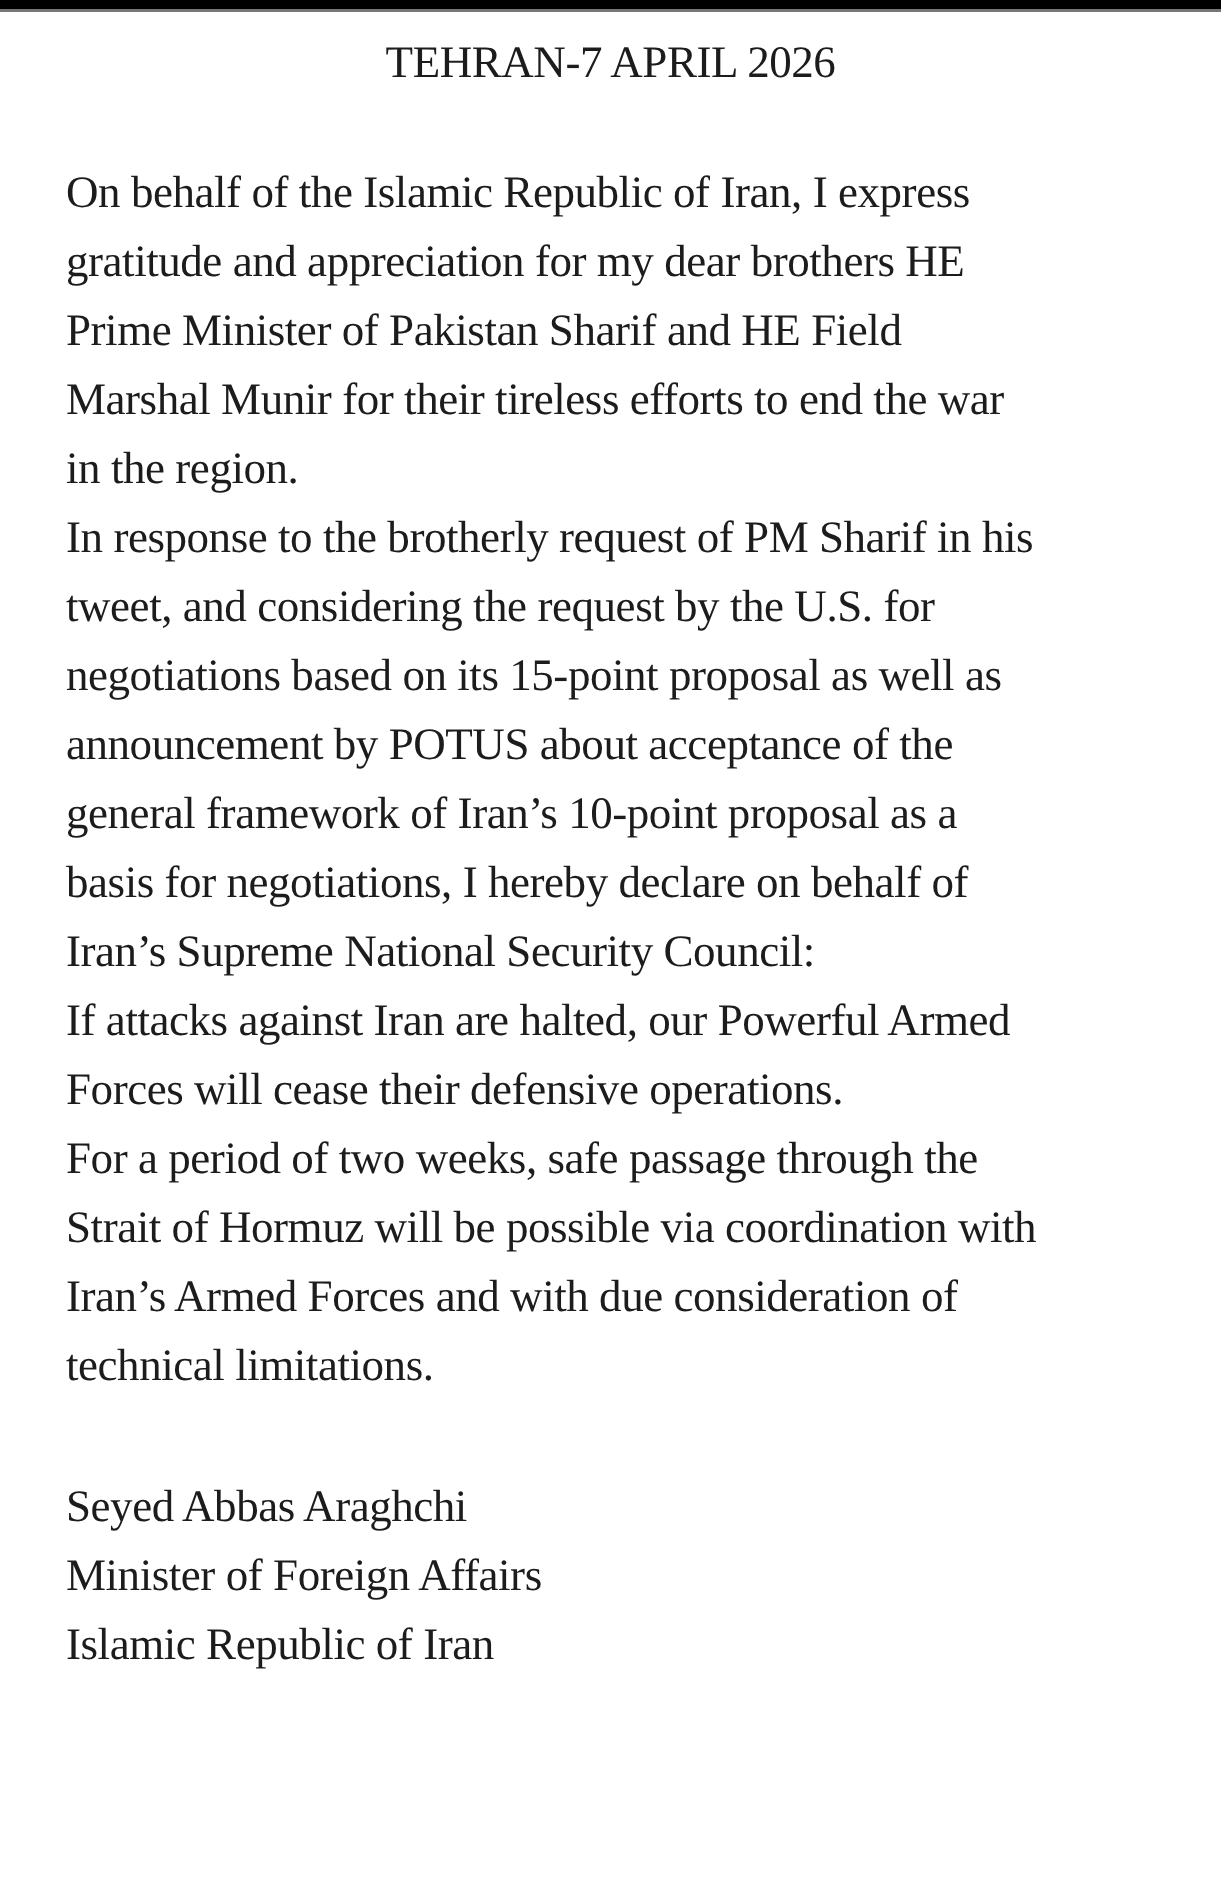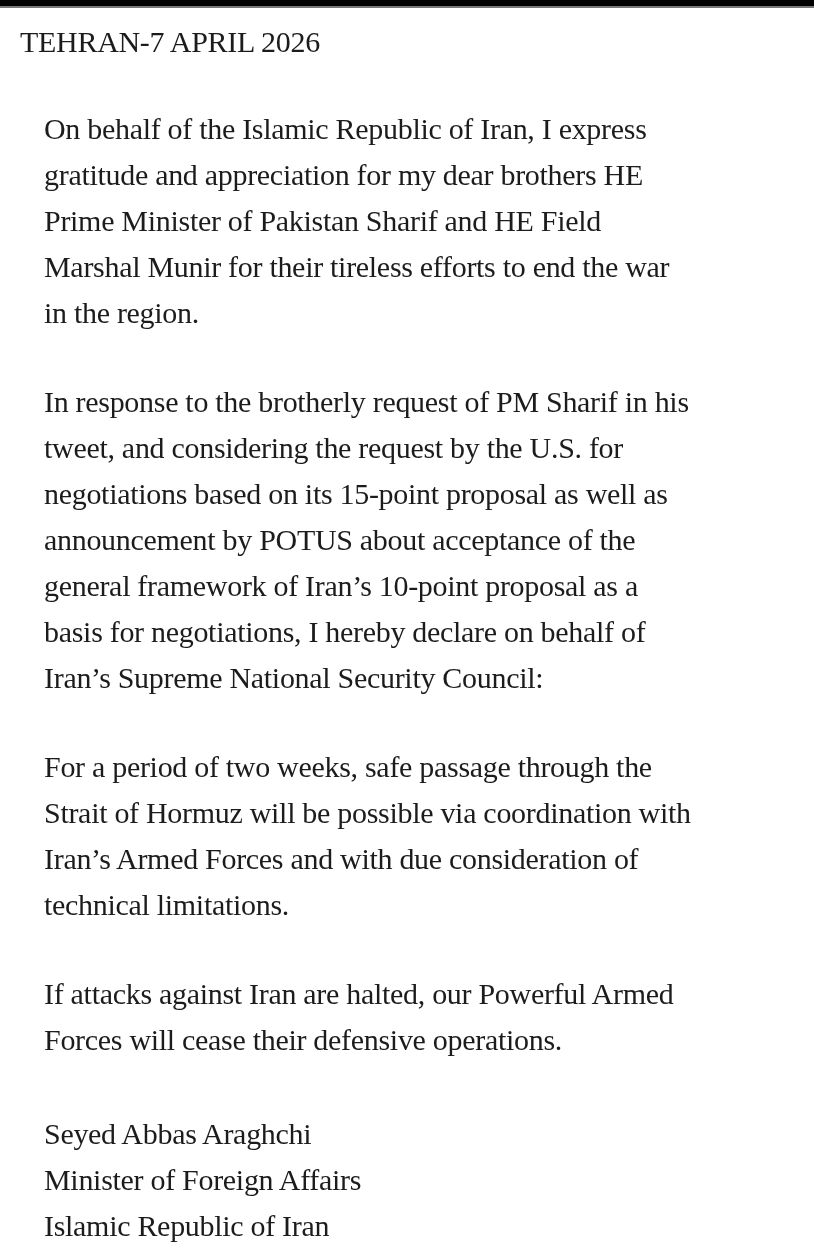--- a/index.html
+++ b/index.html
@@ -24,31 +24,32 @@
     background: var(--top-bar);
     border-bottom: 2px solid #777;
   }
   .page {
     padding: 12px 20px 0 44px;
   }
   .dateline {
     font-size: 30px;
     font-weight: normal;
     line-height: 44px;
+    text-align: center;
     letter-spacing: -0.3px;
     
     margin-left: -24px;
   }
   .para, .signature {
     font-size: 30px;
     line-height: 46px;
     letter-spacing: -0.3px;
     white-space: pre;
   }
-  .para { margin-top: 43px; }
+  .para { }
   .para:first-of-type { margin-top: 42px; }
   .signature { margin-top: 48px; }
 </style>
 </head>
 <body>
 
 <div class="top-bar"></div>
 
 <main class="page">
   <h1 class="dateline">TEHRAN-7 APRIL 2026</h1>
@@ -60,24 +61,24 @@
 in the region.</p>
 
   <p class="para">In response to the brotherly request of PM Sharif in his
 tweet, and considering the request by the U.S. for
 negotiations based on its 15-point proposal as well as
 announcement by POTUS about acceptance of the
 general framework of Iran’s 10-point proposal as a
 basis for negotiations, I hereby declare on behalf of
 Iran’s Supreme National Security Council:</p>
 
+  <p class="para">If attacks against Iran are halted, our Powerful Armed
+Forces will cease their defensive operations.</p>
+
   <p class="para">For a period of two weeks, safe passage through the
 Strait of Hormuz will be possible via coordination with
 Iran’s Armed Forces and with due consideration of
 technical limitations.</p>
-
-  <p class="para">If attacks against Iran are halted, our Powerful Armed
-Forces will cease their defensive operations.</p>
 
   <div class="signature">Seyed Abbas Araghchi
 Minister of Foreign Affairs
 Islamic Republic of Iran</div>
 </main>
 
 </body></html>

